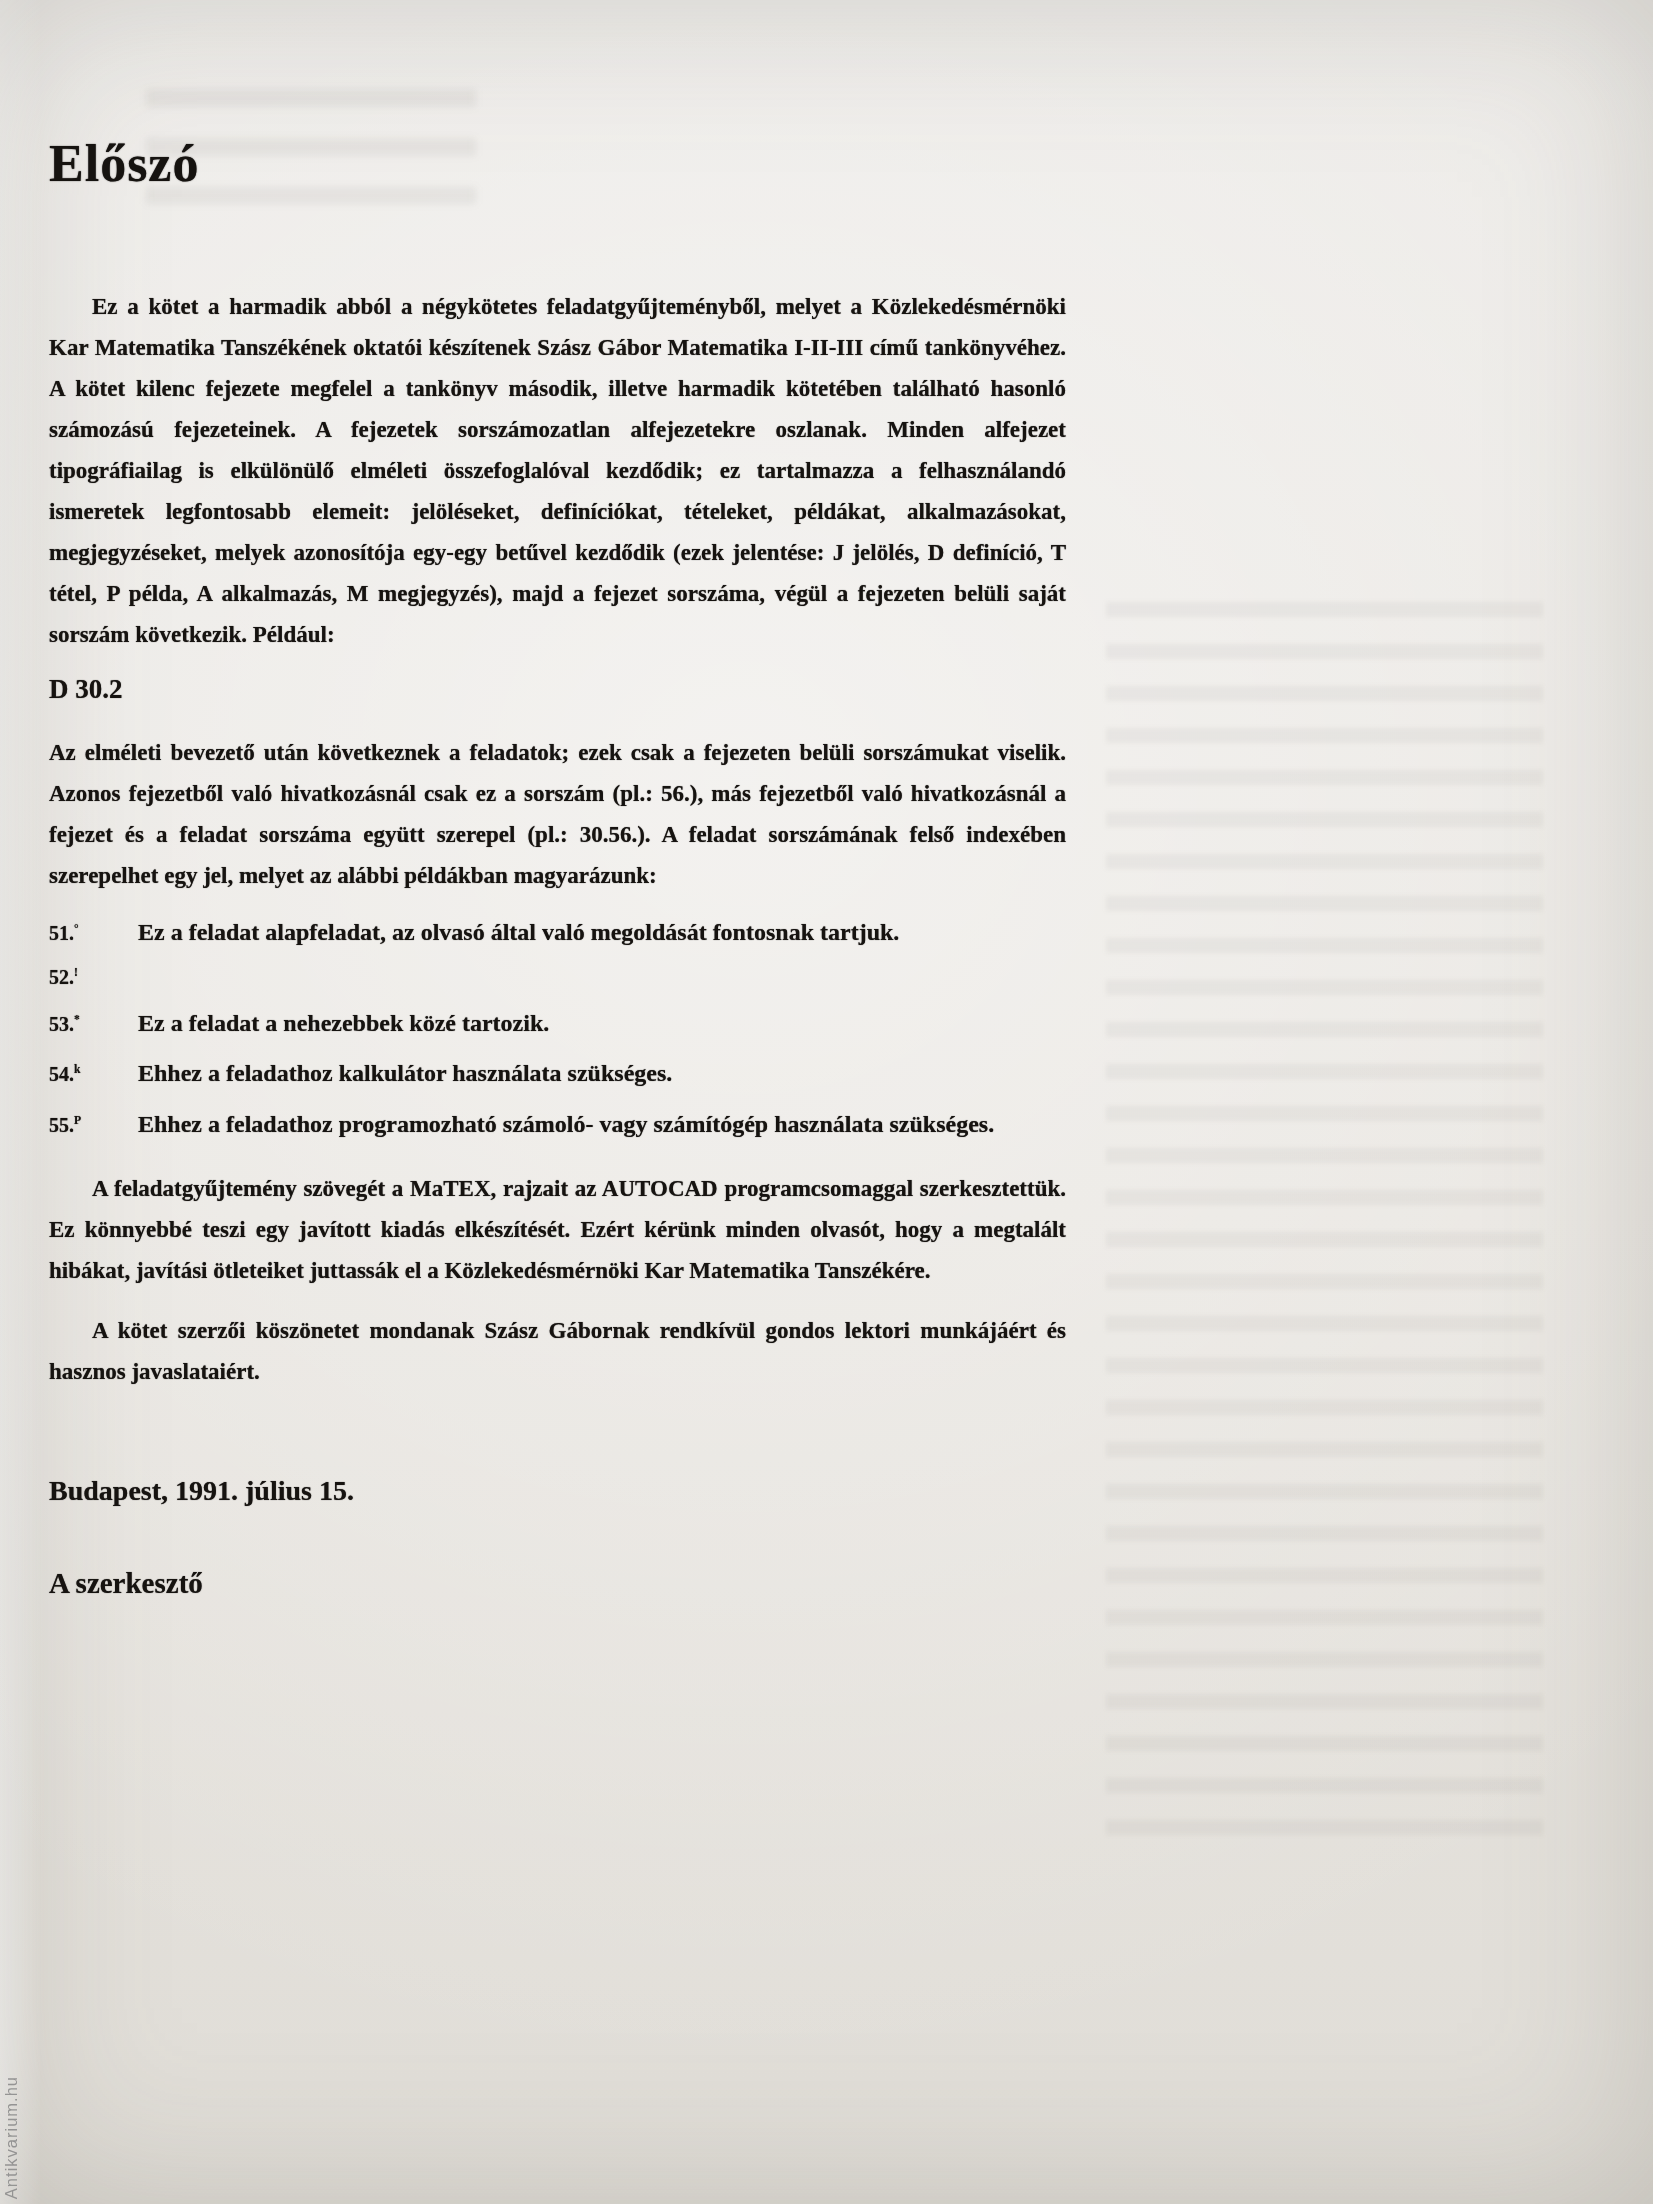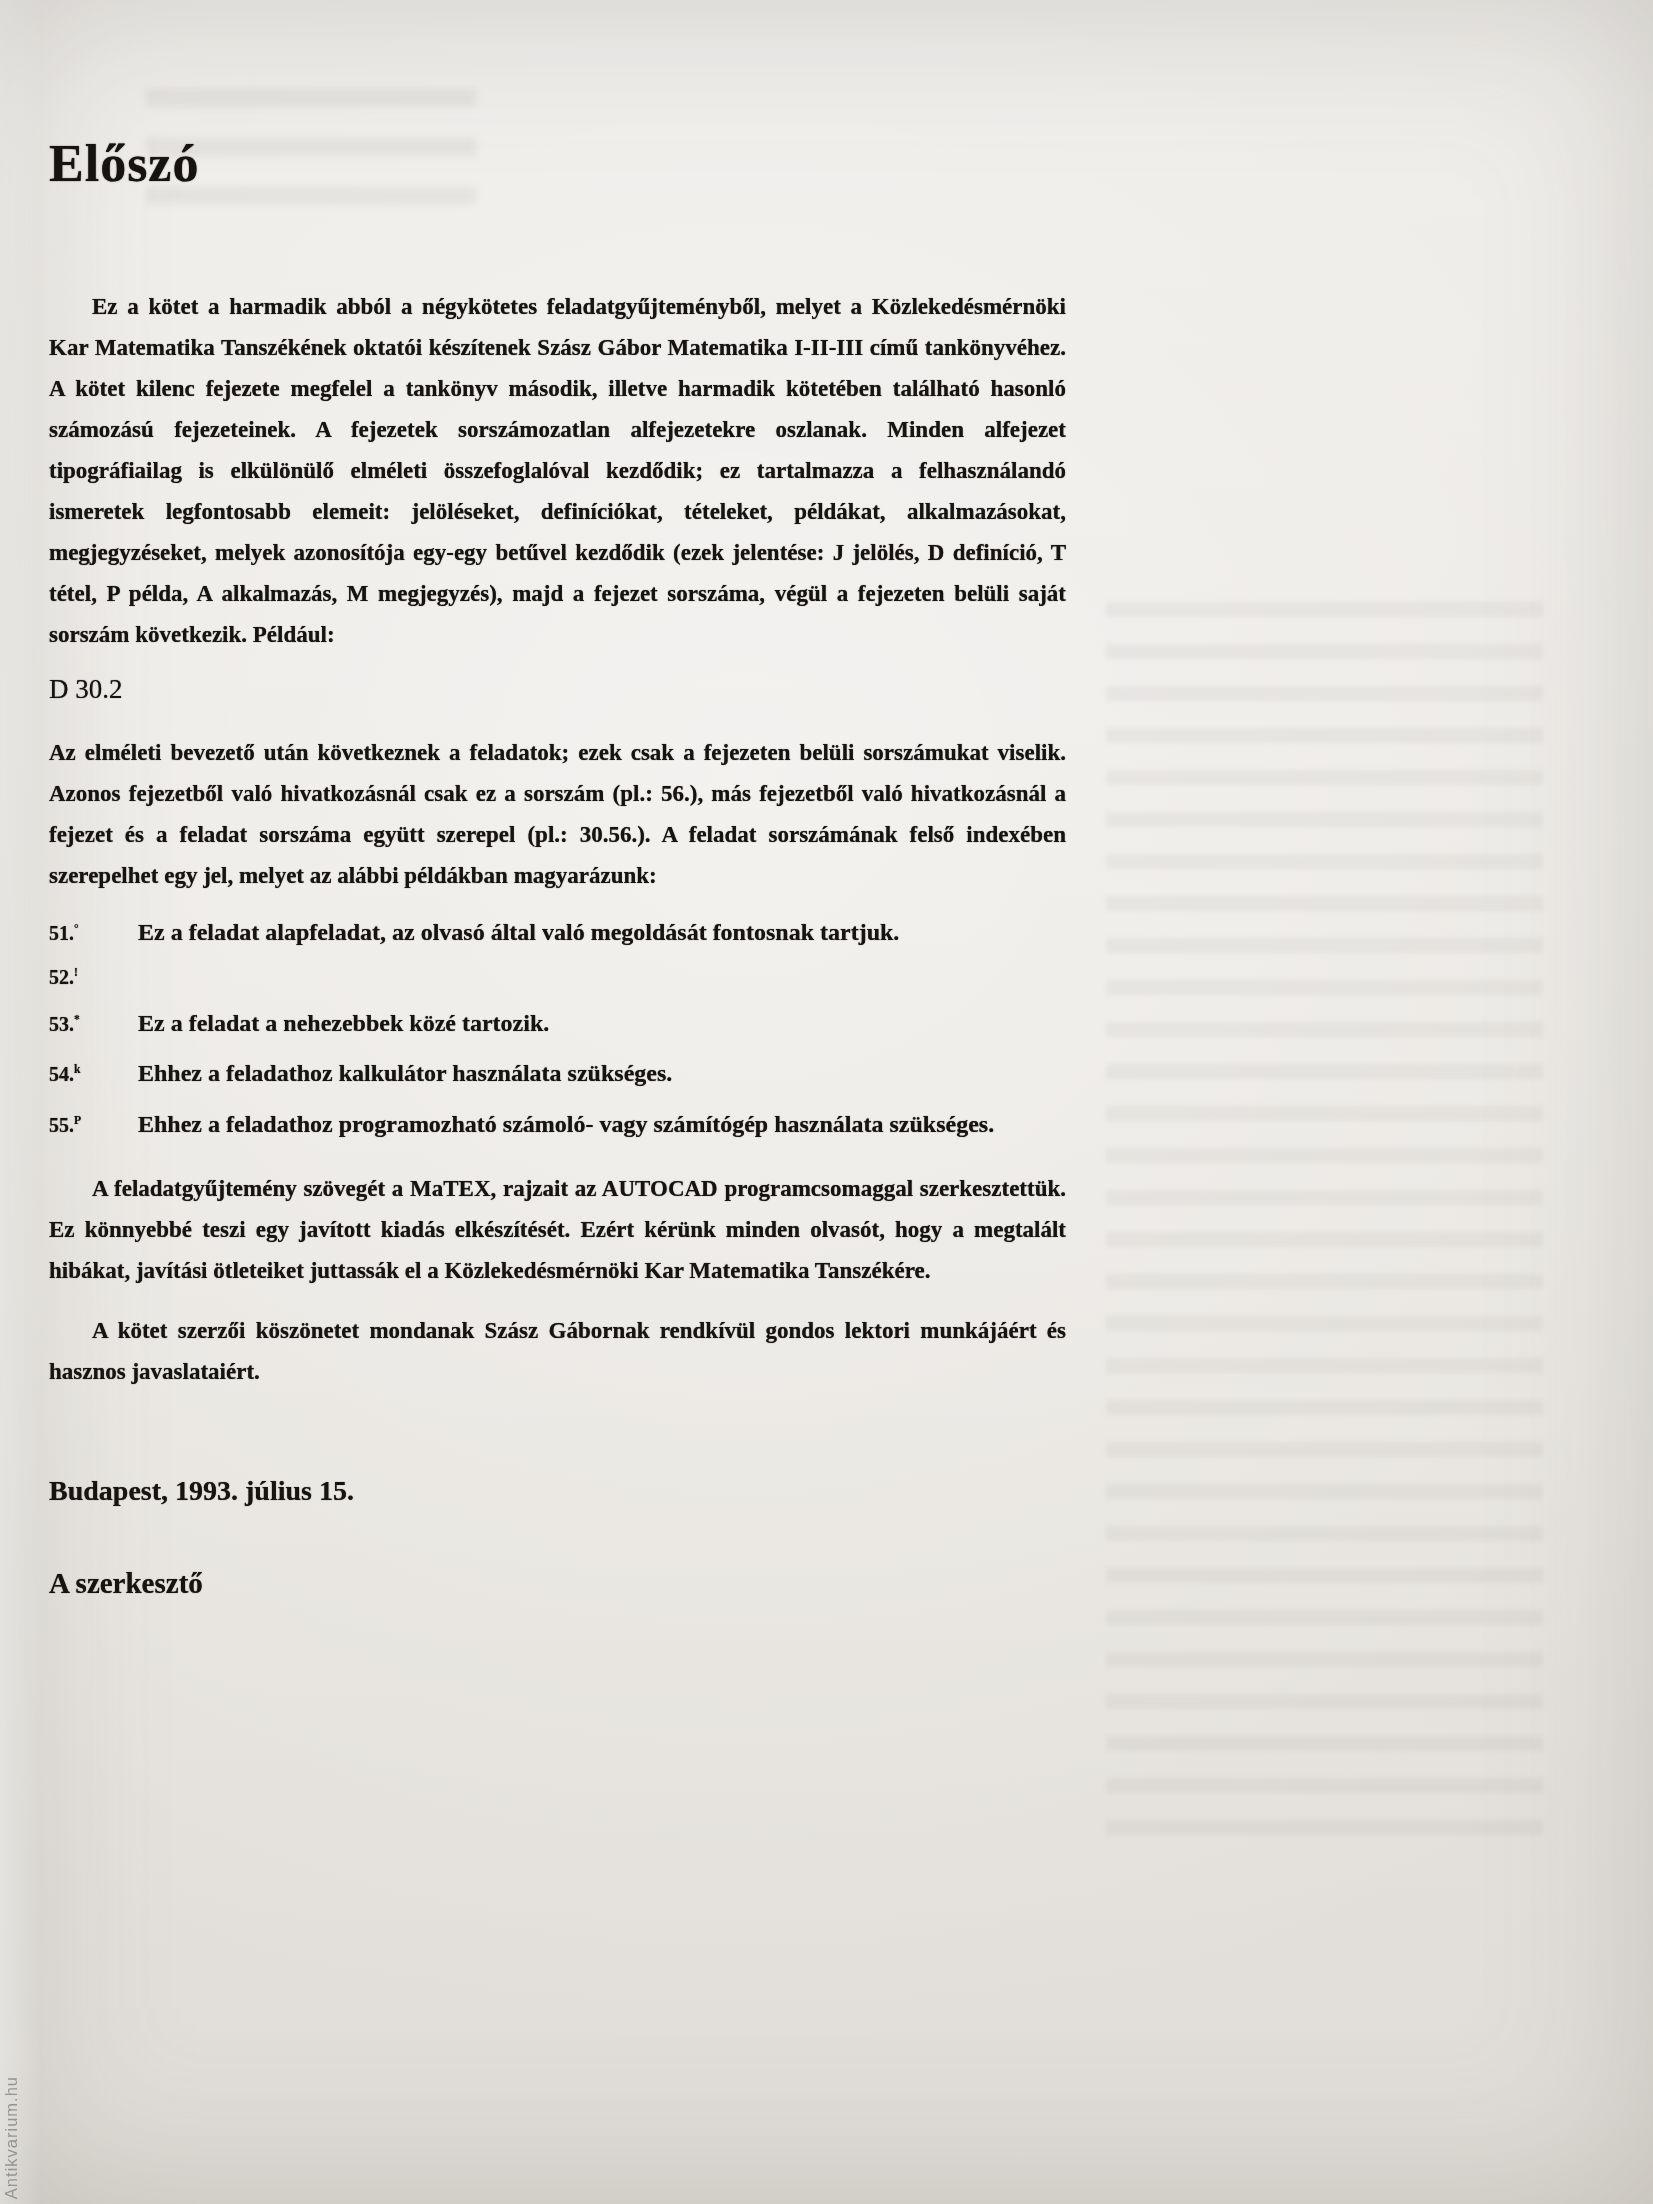--- a/index.html
+++ b/index.html
@@ -73,21 +73,21 @@
     text-align: justify;
     text-shadow: 0 0 1px rgba(20,18,16,0.75);
   }
   .indent { text-indent: 43px; }
 
   .example {
     display: flex;
     align-items: baseline;
     gap: 17.5px;
     margin: 3.9px 0 27px 0;
-    font-weight: 400;
+    font-weight: 700;
     text-shadow: 0 0 1px rgba(20,18,16,0.75);
   }
   .example .example-label {
     font-size: 27px;
     white-space: nowrap;
   }
   .example .example-text {
     font-size: 22px;
     white-space: nowrap;
   }
@@ -183,21 +183,21 @@
         <span class="marker"><span>55.</span><sup>P</sup></span>
         <span class="item-text">Ehhez a feladathoz programozható számoló- vagy számítógép használata szükséges.</span>
       </li>
     </ul>
 
 
     <p class="indent">A feladatgyűjtemény szövegét a MaTEX, rajzait az AUTOCAD programcsomaggal szerkesztettük. Ez könnyebbé teszi egy javított kiadás elkészítését. Ezért kérünk minden olvasót, hogy a megtalált hibákat, javítási ötleteiket juttassák el a Közlekedésmérnöki Kar Matematika Tanszékére.</p>
 
     <p class="indent">A kötet szerzői köszönetet mondanak Szász Gábornak rendkívül gondos lektori munkájáért és hasznos javaslataiért.</p>
 
-    <p class="closing-date">Budapest, 1993. július 15.</p>
+    <p class="closing-date">Budapest, 1991. július 15.</p>
 
     <p class="signature">A szerkesztő</p>
 
   </div>
 
   <div class="watermark">Antikvarium.hu</div>
 
 </div>
 
 

